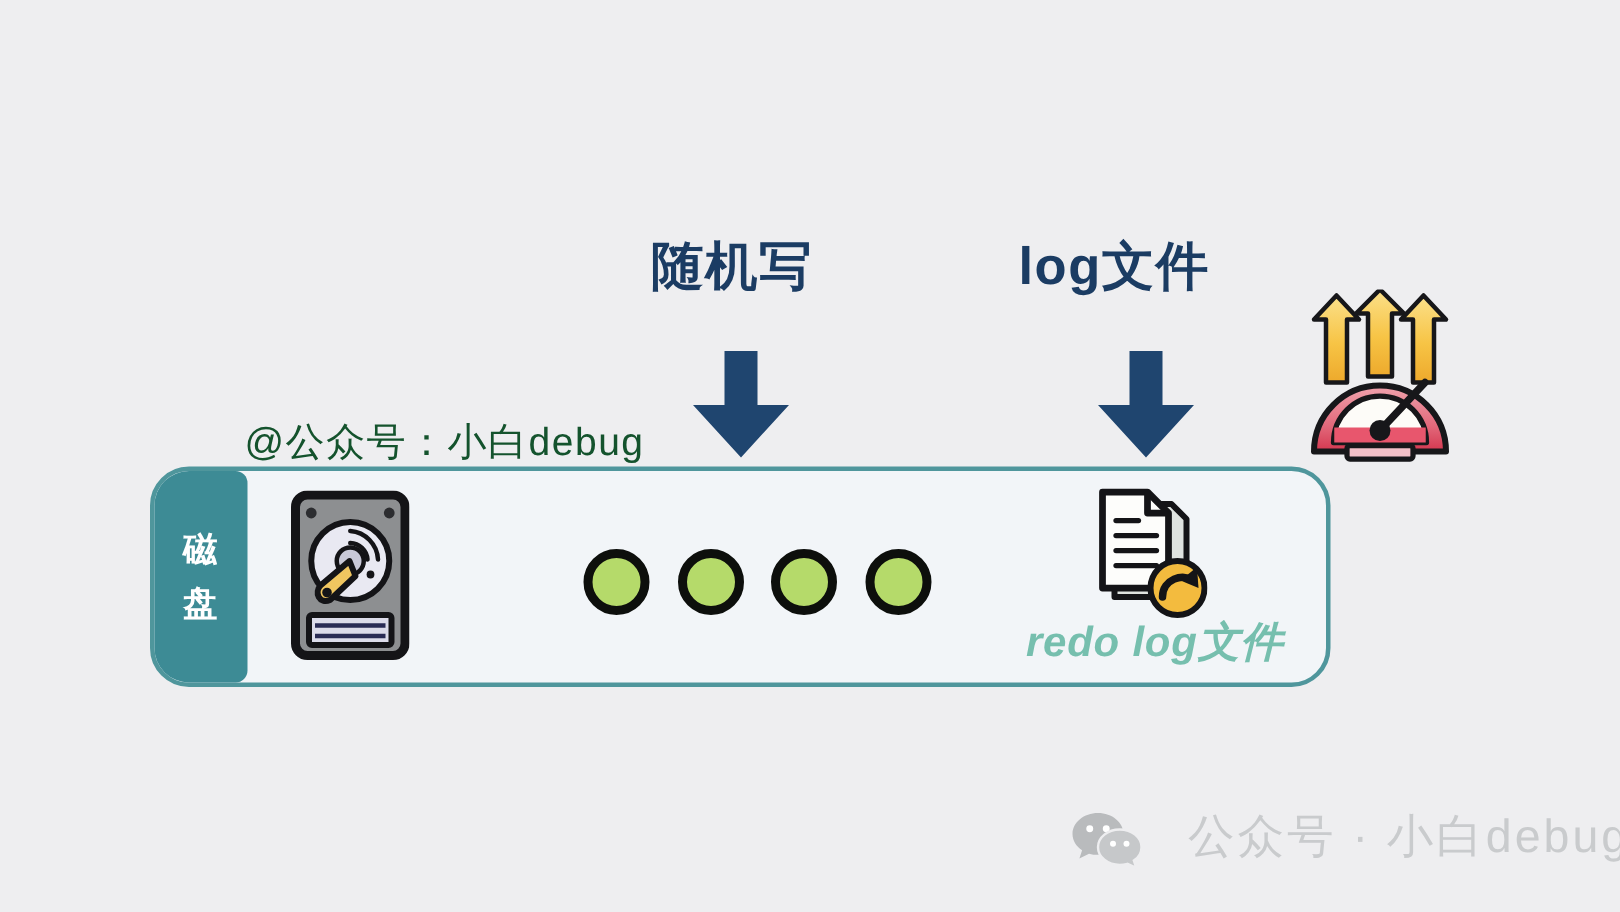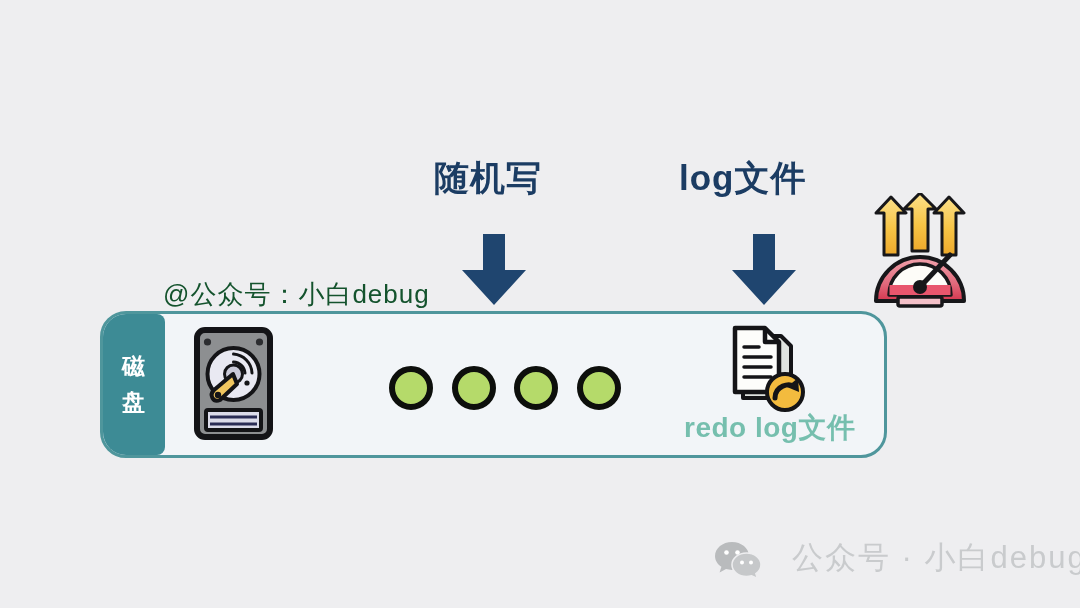--- a/index.html
+++ b/index.html
@@ -129,20 +129,21 @@
   }
   #redo-log-label {
     position: absolute;
     left: 684px;
     top: 409px;
     font-size: 28px;
     font-weight: bold;
     color: #76bfae;
     white-space: nowrap;
     letter-spacing: 0.5px;
+    font-style: italic;
   }
 
   
   #gauge-icon {
     position: absolute;
     left: 858px;
     top: 193px;
     width: 124px;
     height: 122px;
   }

